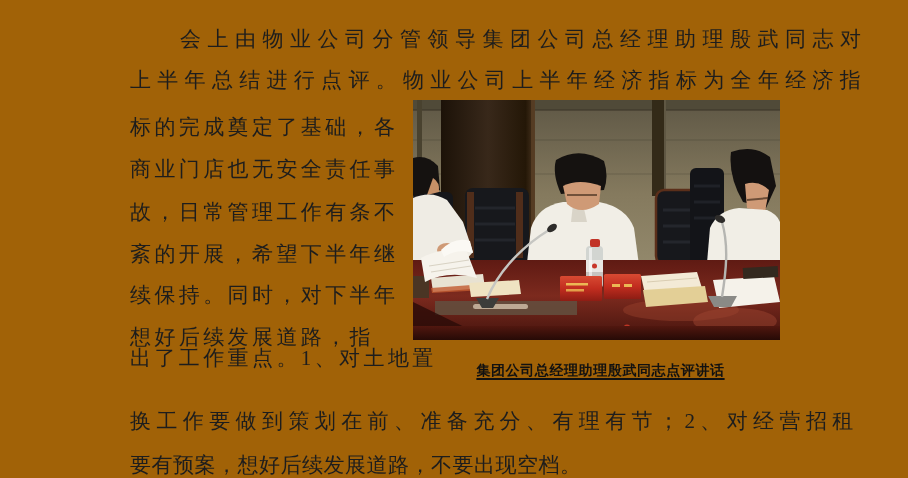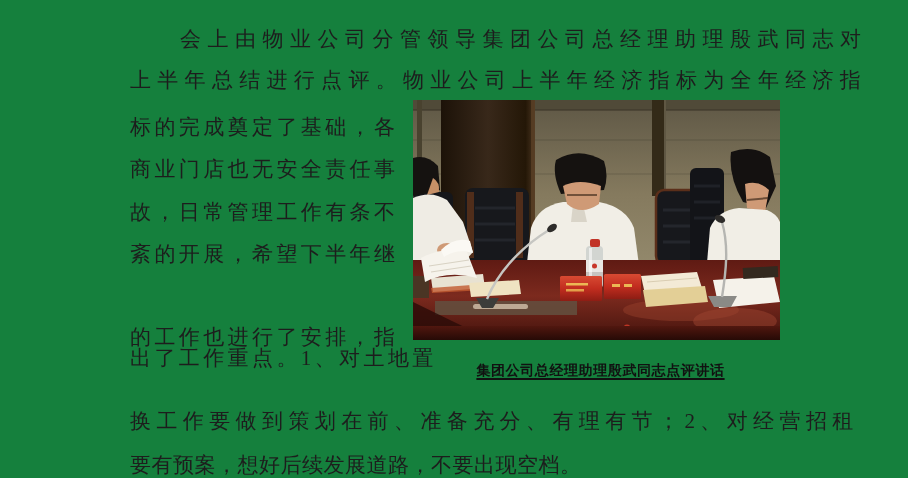--- a/index.html
+++ b/index.html
@@ -1,17 +1,17 @@
 <!DOCTYPE html>
 <html><head>
 <meta charset="utf-8">
 <style>
   html,body{margin:0;padding:0;background:#ffffff;}
   #page{
-    position:relative;width:908px;height:478px;background:#15803d;
+    position:relative;width:908px;height:478px;background:#a16207;
     font-family:"Liberation Serif","DejaVu Serif",serif;
     color:#1d1d1d;overflow:hidden;
   }
   .bline{
     position:absolute;white-space:nowrap;
     font-size:21px;line-height:25px;color:#1d1d1d;
   }
   
   .l1 {left:180px;top:27px; letter-spacing:6.5px;}
   .l2 {left:130px;top:68px; letter-spacing:6.3px;}
@@ -48,21 +48,22 @@
 <body>
 
 <div id="page">
 
   <div class="bline l1">会上由物业公司分管领导集团公司总经理助理殷武同志对</div>
   <div class="bline l3">标的完成奠定了基础，各</div>
   <div class="bline l2">上半年总结进行点评。物业公司上半年经济指标为全年经济指</div>
   <div class="bline l4">商业门店也无安全责任事</div>
   <div class="bline l5">故，日常管理工作有条不</div>
   <div class="bline l6">紊的开展，希望下半年继</div>
-  <div class="bline l8">的工作也进行了安排，指</div>
+  <div class="bline l7">续保持。同时，对下半年</div>
+  <div class="bline l8">想好后续发展道路，指</div>
   <div class="bline l9">出了工作重点。1、对土地置</div>
   <div class="bline l10">换工作要做到策划在前、准备充分、有理有节；2、对经营招租</div>
   <div class="bline l11">要有预案，想好后续发展道路，不要出现空档。</div>
 
   <figure id="photo-frame" style="margin:0">
     <svg width="367" height="240" viewBox="0 0 367 240" xmlns="http://www.w3.org/2000/svg">
       <defs>
         <linearGradient id="wallG" x1="0" y1="0" x2="0" y2="1">
           <stop offset="0" stop-color="#5e5745"></stop>
           <stop offset="0.55" stop-color="#857a5e"></stop>

